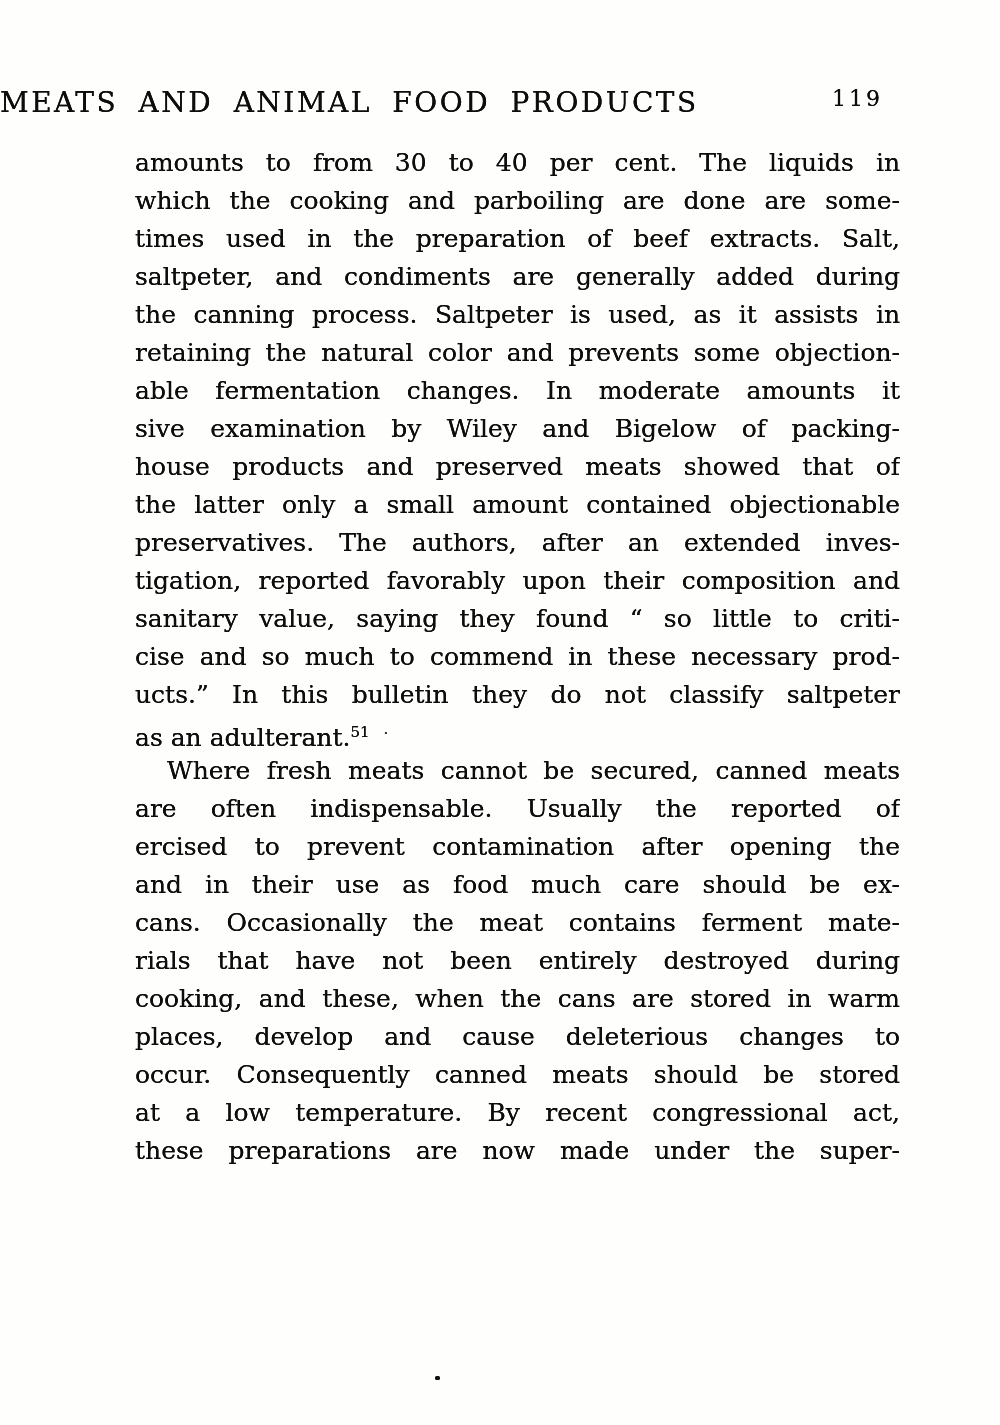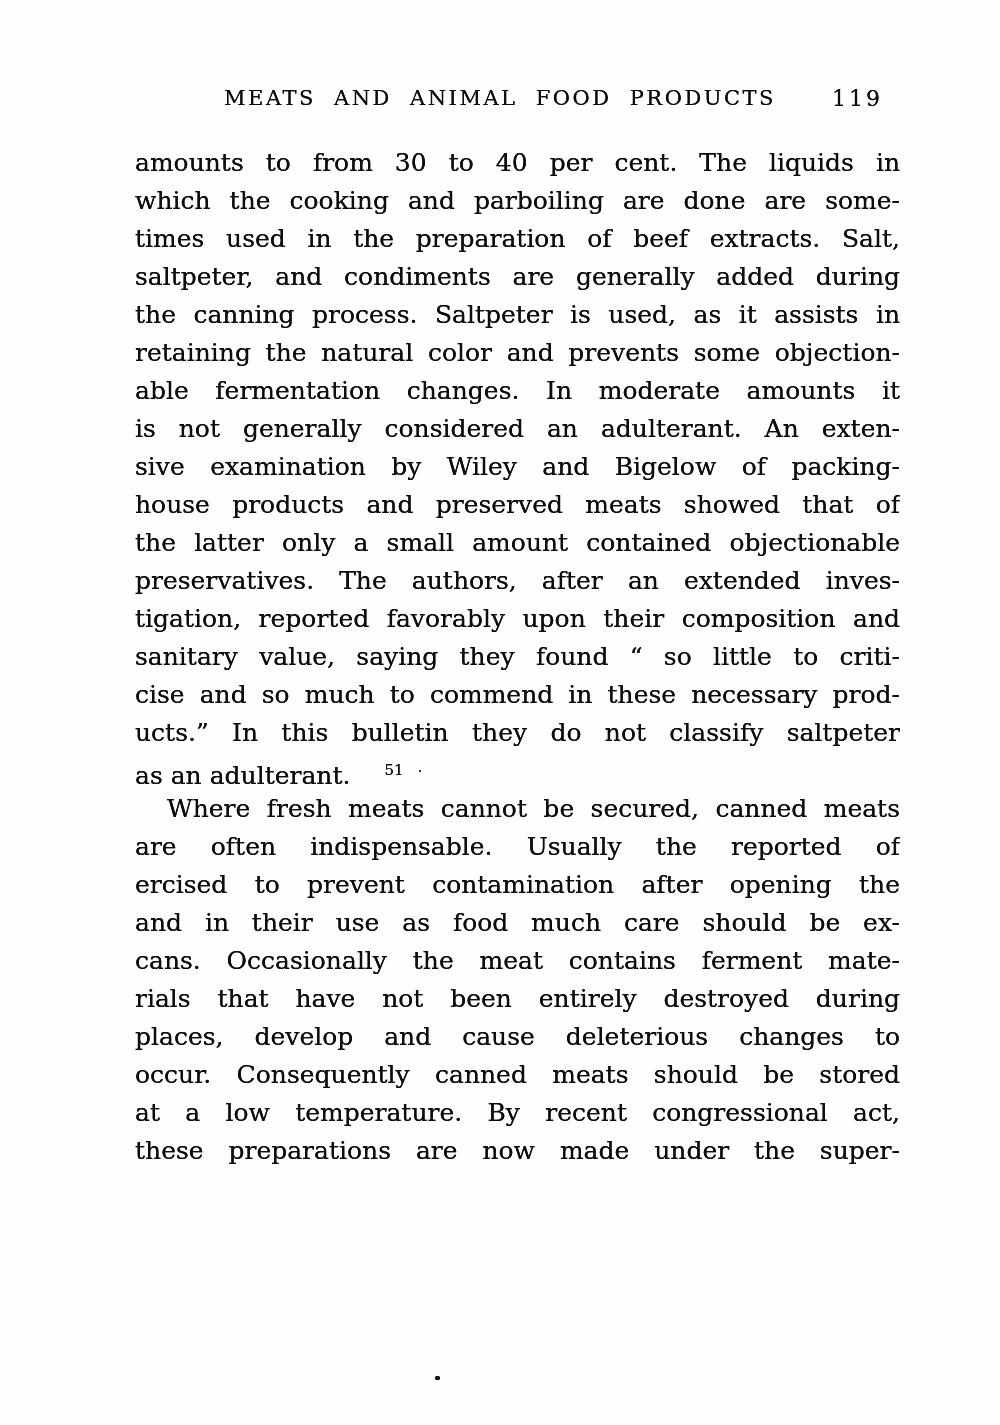--- a/index.html
+++ b/index.html
@@ -18,22 +18,22 @@
   }
   .running-header {
     position: absolute;
     top: 86px;
     left: 0;
     width: 1000px;
     height: 30px;
   }
   .running-header .title {
     width: 100%;
-    text-align: center;
-    font-size: 21px;
+    text-align: left;
+    font-size: 28px;
     letter-spacing: 2.5px;
     word-spacing: 9px;
     white-space: nowrap;
     text-shadow: 0 0 0.5px currentColor;
   }
   .running-header .pageno {
     position: absolute;
     top: 0;
     right: 117px;
     font-size: 22px;
@@ -61,21 +61,20 @@
     text-align-last: left;
   }
   .line.indent {
     text-indent: 32px;
   }
   .line sup {
     font-size: 15px;
     line-height: 0;
     vertical-align: 9px;
     letter-spacing: 0;
-    margin-left: 34px;
   }
   .trail-dot {
     display: inline-block;
     margin-left: 14px;
     font-size: 15px;
     vertical-align: 8px;
     color: #2a2a2a;
   }
   .speck {
     position: absolute;
@@ -98,36 +97,36 @@
   </div>
 
   <div class="body-text">
     <div class="line">amounts to from 30 to 40 per cent. The liquids in</div>
     <div class="line">which the cooking and parboiling are done are some-</div>
     <div class="line">times used in the preparation of beef extracts. Salt,</div>
     <div class="line">saltpeter, and condiments are generally added during</div>
     <div class="line">the canning process. Saltpeter is used, as it assists in</div>
     <div class="line">retaining the natural color and prevents some objection-</div>
     <div class="line">able fermentation changes. In moderate amounts it</div>
-    <div class="line">is not generally considered an adulterant. An exten-</div>
     <div class="line">sive examination by Wiley and Bigelow of packing-</div>
     <div class="line">house products and preserved meats showed that of</div>
     <div class="line">the latter only a small amount contained objectionable</div>
     <div class="line">preservatives. The authors, after an extended inves-</div>
     <div class="line">tigation, reported favorably upon their composition and</div>
     <div class="line">sanitary value, saying they found “ so little to criti-</div>
     <div class="line">cise and so much to commend in these necessary prod-</div>
     <div class="line">ucts.” In this bulletin they do not classify saltpeter</div>
     <div class="line no-just"><span>as an adulterant.</span><sup>51</sup><span class="trail-dot">·</span></div>
     <div class="line indent">Where fresh meats cannot be secured, canned meats</div>
     <div class="line">are often indispensable. Usually the reported of</div>
     <div class="line">ercised to prevent contamination after opening the</div>
     <div class="line">and in their use as food much care should be ex-</div>
     <div class="line">cans. Occasionally the meat contains ferment mate-</div>
     <div class="line">rials that have not been entirely destroyed during</div>
+    <div class="line">cooking, and these, when the cans are stored in warm</div>
     <div class="line">places, develop and cause deleterious changes to</div>
     <div class="line">occur. Consequently canned meats should be stored</div>
     <div class="line">at a low temperature. By recent congressional act,</div>
     <div class="line">these preparations are now made under the super-</div>
   </div>
 
   <div class="speck"></div>
 
 </div>
 

